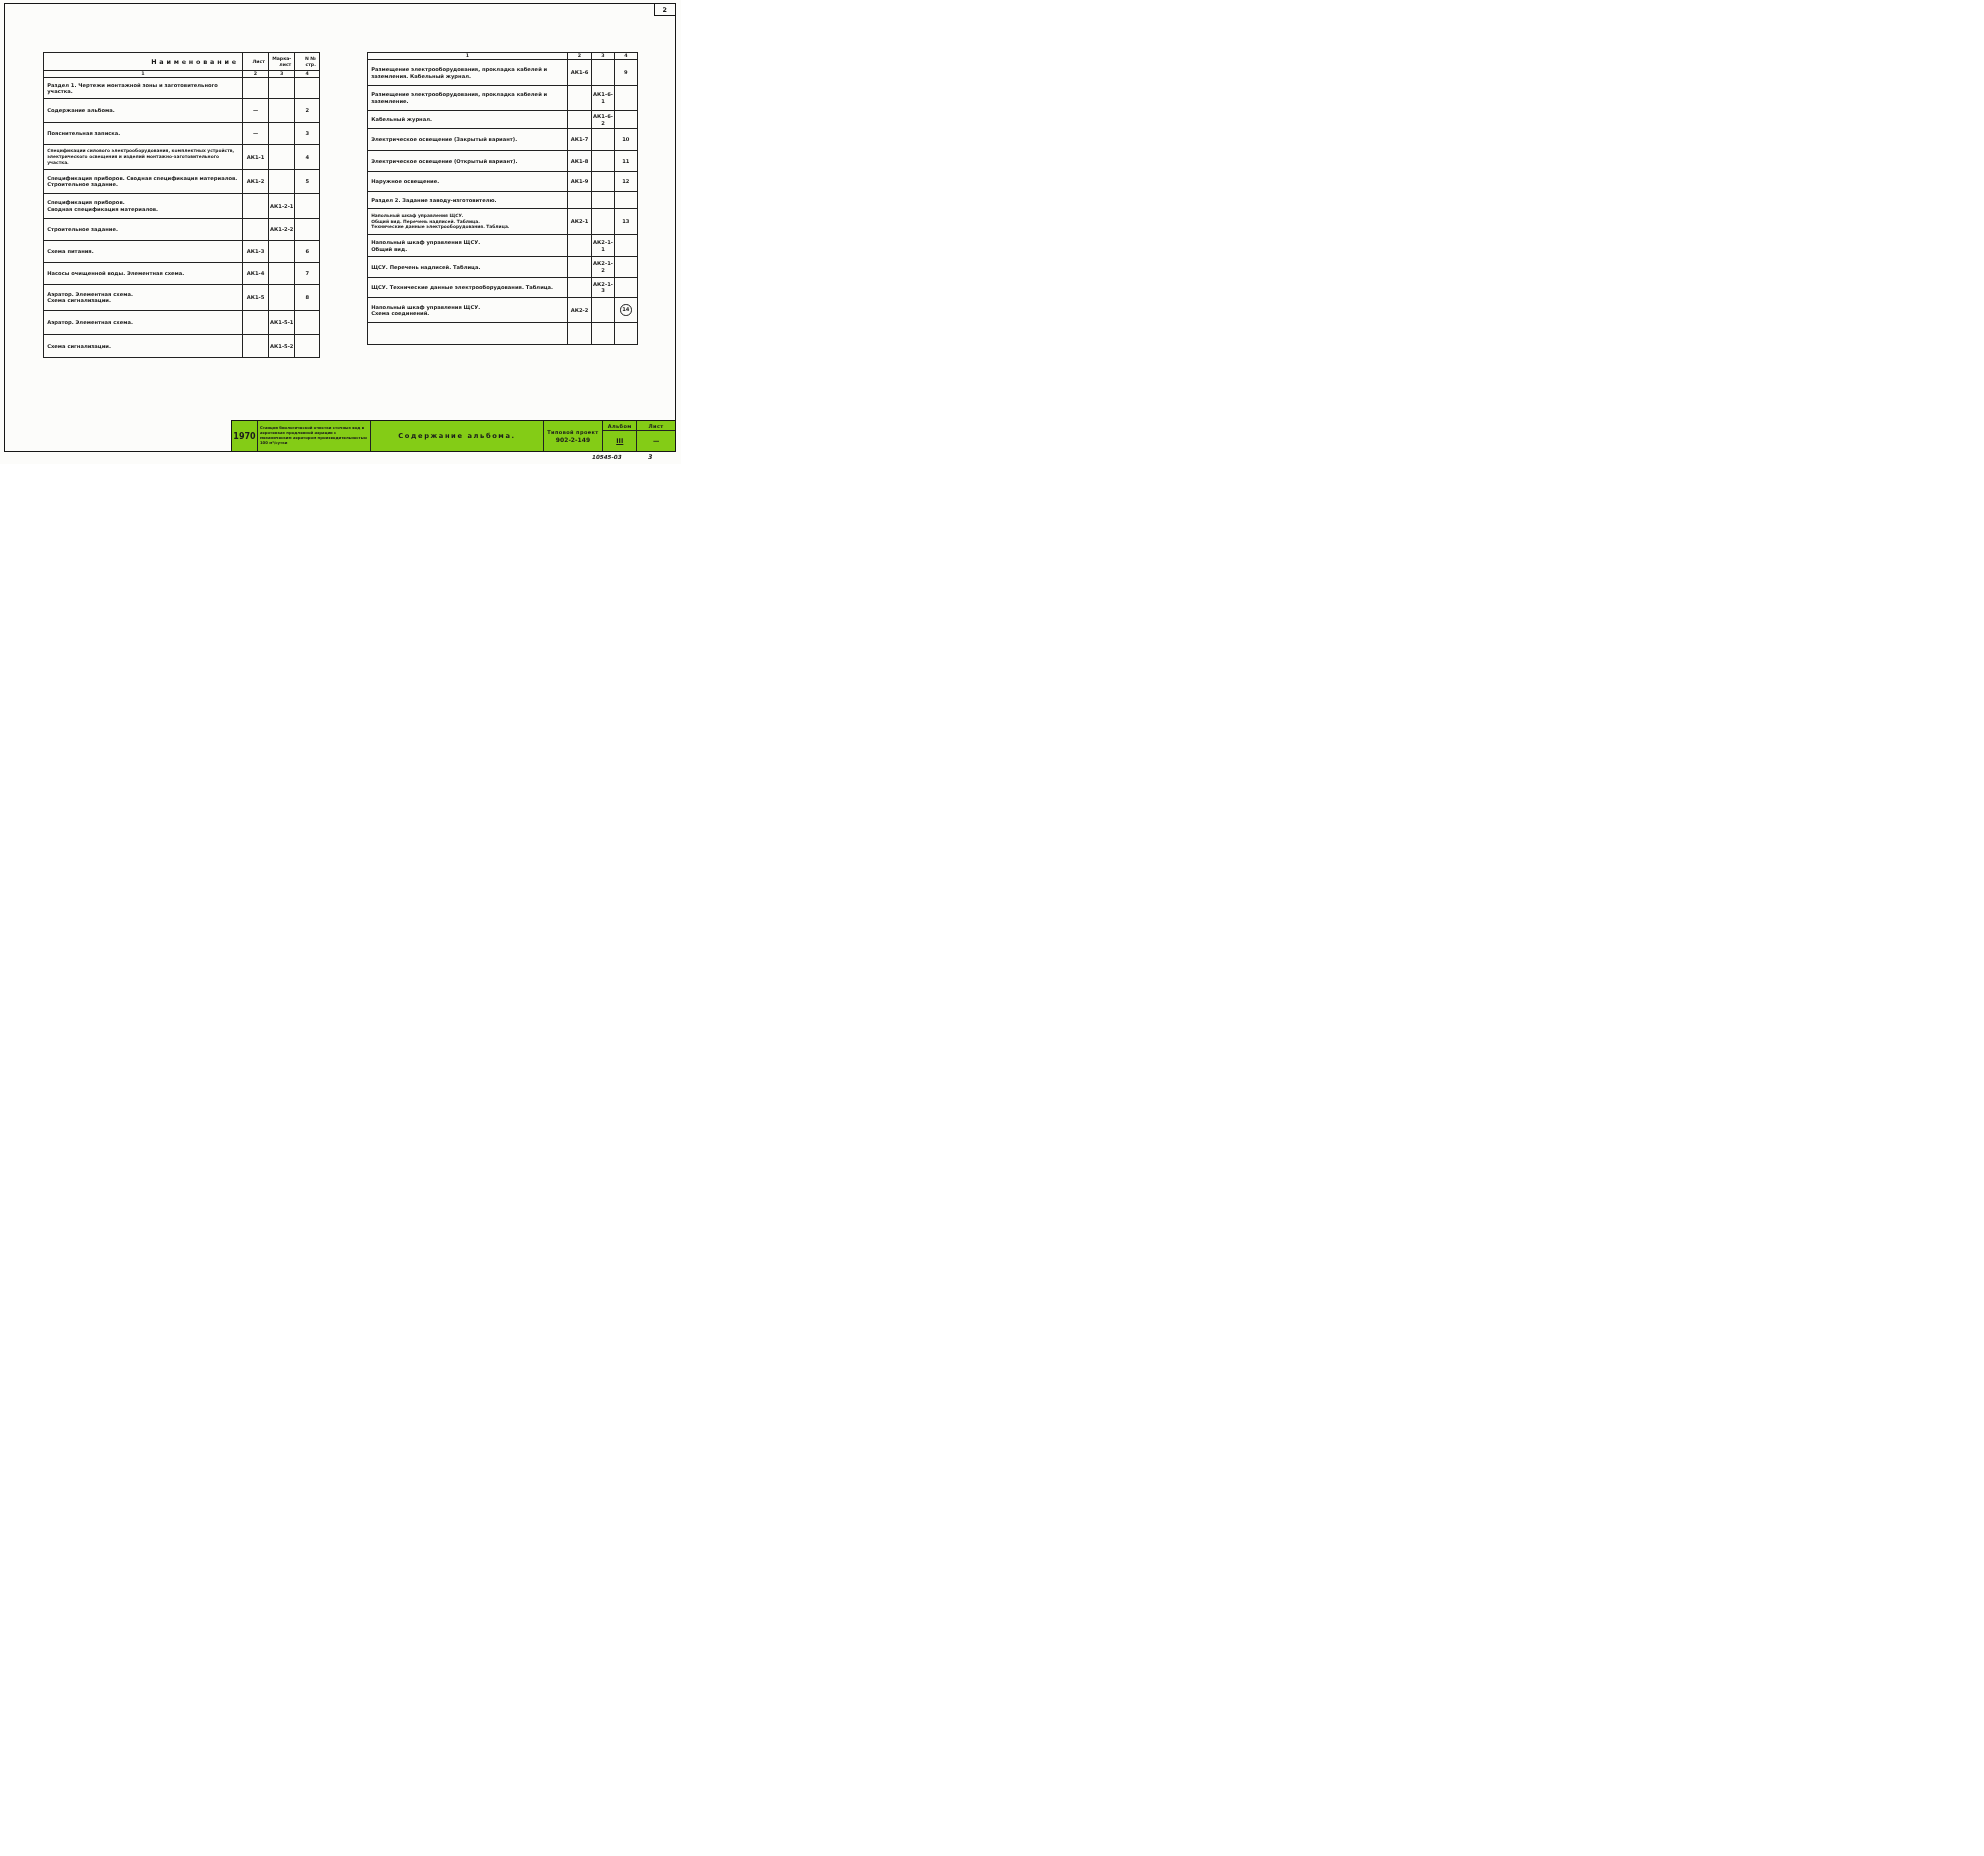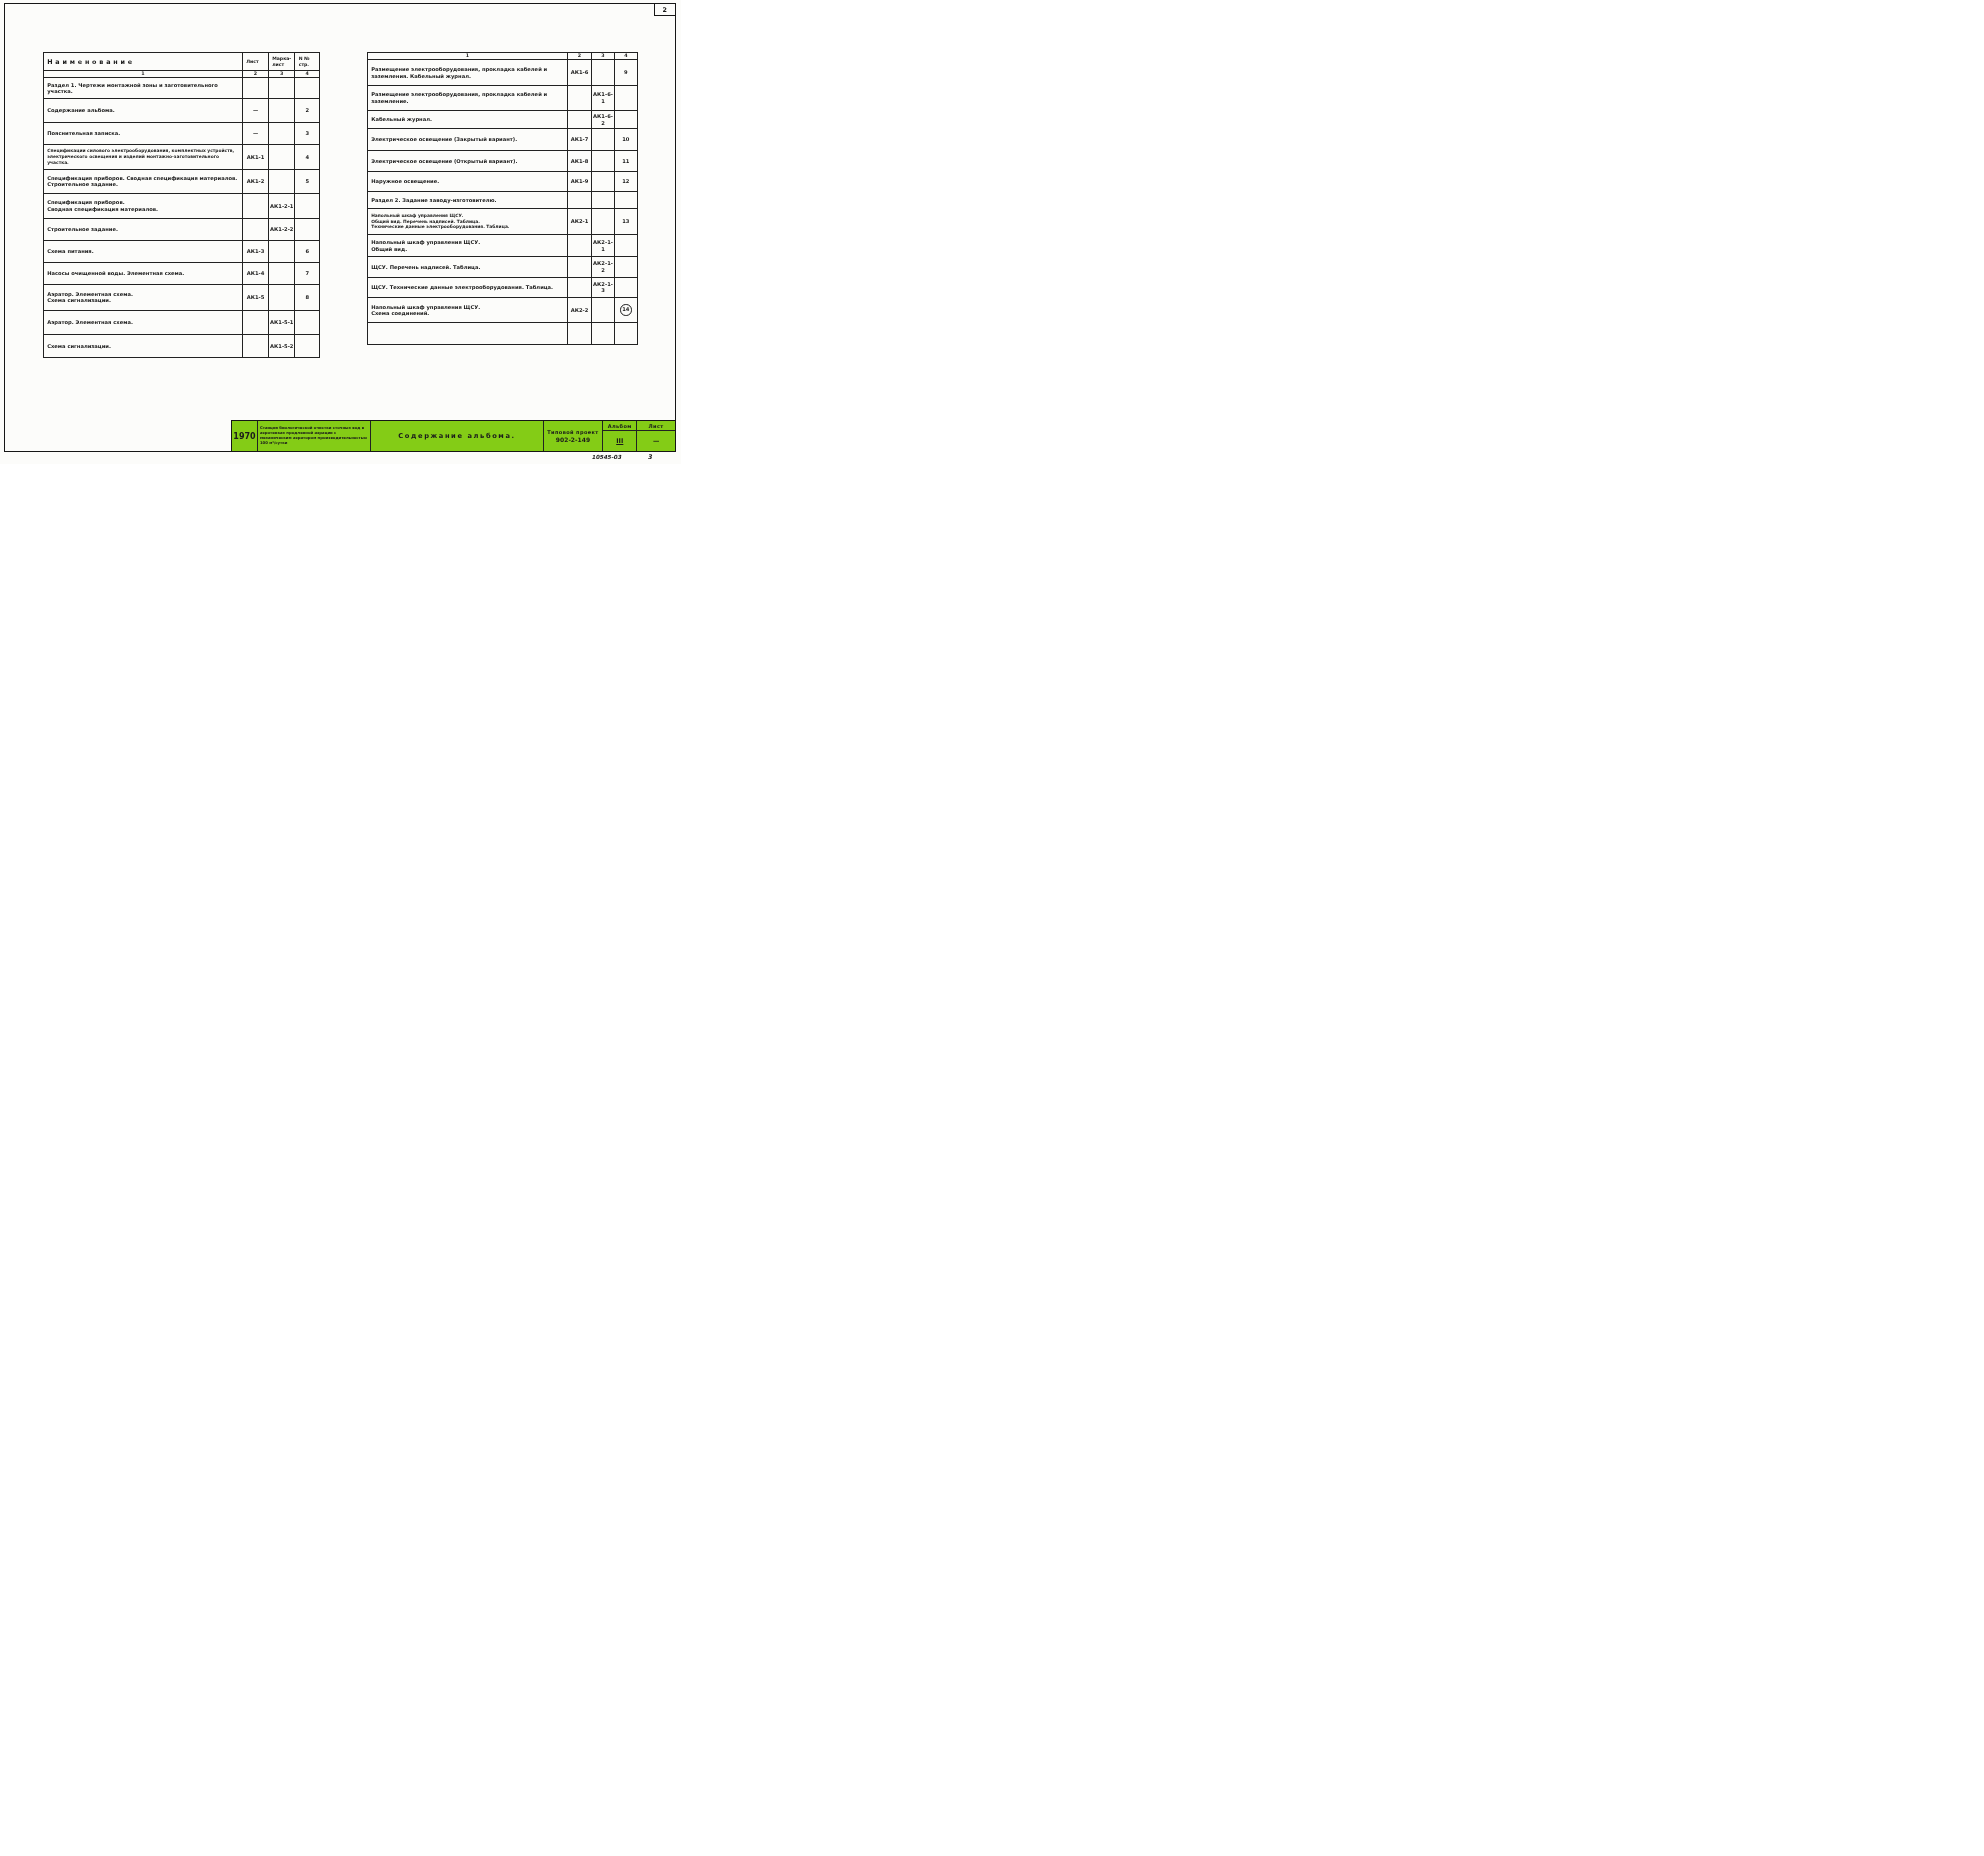--- a/index.html
+++ b/index.html
@@ -19,21 +19,21 @@
   table.toc { border-collapse:collapse; table-layout:fixed; background:#fcfcfa; }
   table.toc { border:1.2px solid #161616; }
   .toc td {
     border:0.8px solid #222; padding:0.8px 3.2px; vertical-align:middle;
     font-size:5.2px; font-weight:600; line-height:1.25;
   }
   .toc .name  { white-space:pre-line; text-align:left; }
   .toc .small { font-size:4.4px; line-height:1.3; }
   .toc .c     { text-align:center; padding:0.8px 0.8px; }
   .toc .numrow td { height:6.4px; padding:0 0.8px; text-align:center; font-size:4.8px; font-weight:600; }
-  .toc .headrow td { text-align:left; }
+  .toc .headrow td { text-align:right; }
   .toc .head-name { font-size:6.4px; font-weight:700; letter-spacing:2.8px; }
   .toc .head-sub  { font-size:4.6px; white-space:pre-line; line-height:1.15; }
   .toc .sectionrow td { font-weight:700; }
   .lefttab  { position:absolute; left:43px; top:52px; }
   .righttab { position:absolute; left:367px; top:52px; }
   .circle {
     display:inline-block; min-width:9.5px; height:9.5px; line-height:8.3px;
     border:0.8px solid #1b1b1b; border-radius:50%; text-align:center; font-weight:700;
   }
   .titleblock {

